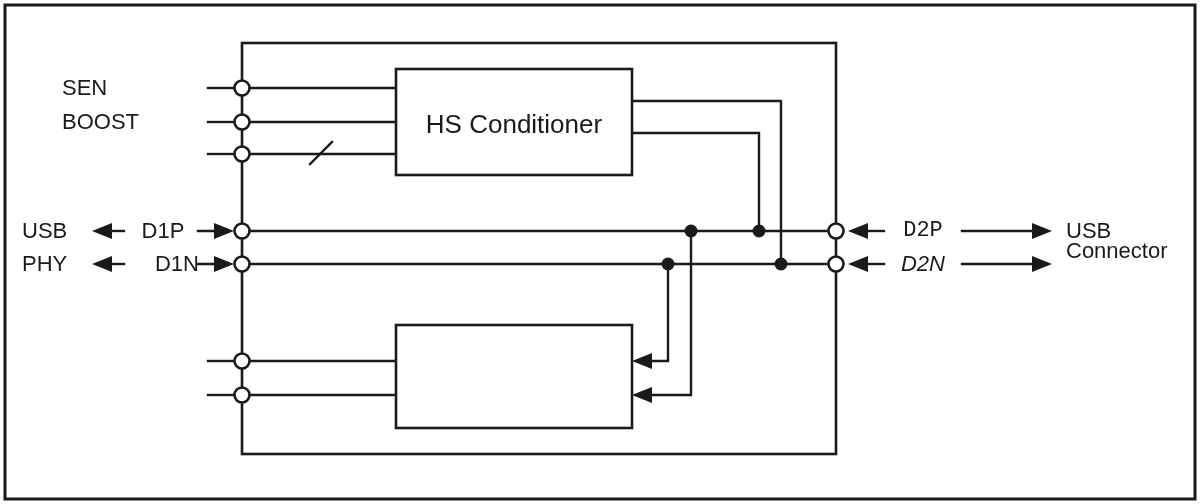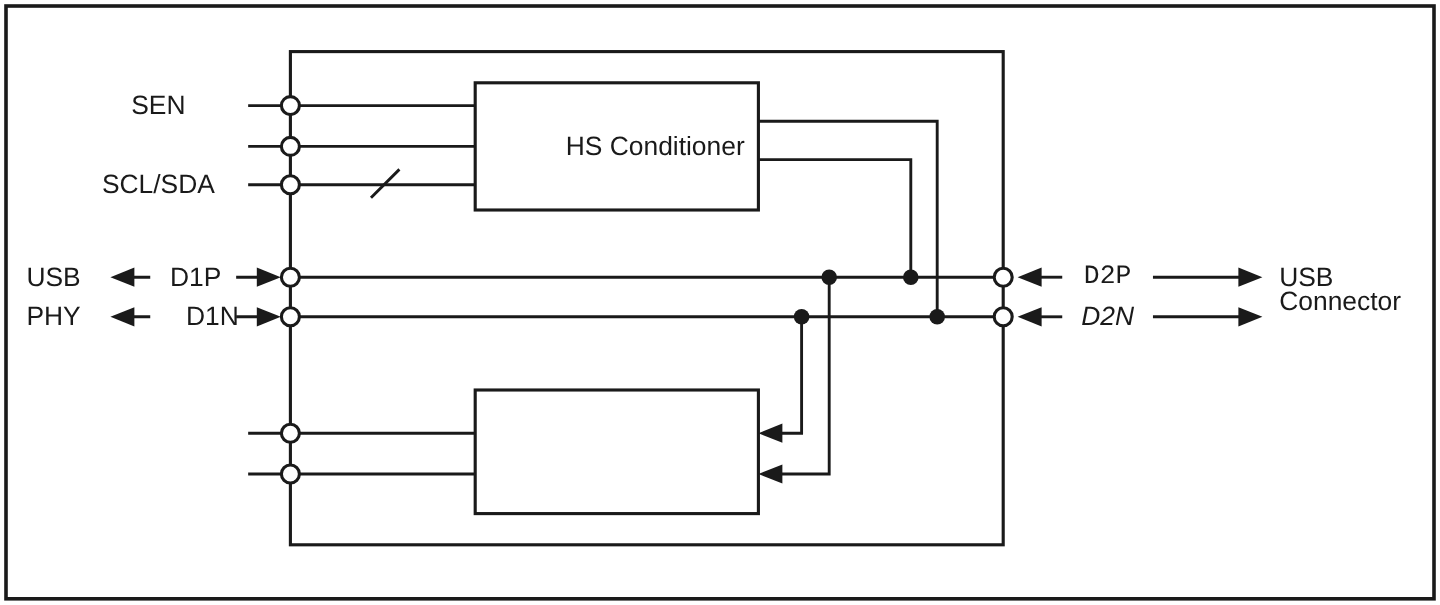--- a/index.html
+++ b/index.html
@@ -33,23 +33,23 @@
   .jdot { fill: #1a1a1a; stroke: none; }
   .arrowhead { fill: #1a1a1a; stroke: none; }
   .lbl {
     position: absolute;
     font-family: "Liberation Sans", sans-serif;
     font-size: 22px;
     color: #1a1a1a;
     white-space: nowrap;
     line-height: 1;
   }
-  .lbl.r { text-align: center; }
+  .lbl.r { text-align: left; }
   .lbl.c { text-align: center; }
-  .boxlbl { font-size: 22px; margin-left: 32px; }
+  .boxlbl { font-size: 26px; }
 </style>
 </head>
 <body>
 
 <div id="diagram-root">
 
   <svg id="diagram-svg" viewBox="0 0 1200 504">
 
     <rect class="frame" x="5" y="5" width="1190" height="494"></rect>
 
@@ -121,21 +121,21 @@
     <polygon class="arrowhead" points="1052,231 1032,223 1032,239"></polygon>
 
     <line class="wire" x1="884" y1="264" x2="862" y2="264"></line>
     <polygon class="arrowhead" points="848,264 868,256 868,272"></polygon>
 
     <line class="wire" x1="962" y1="264" x2="1040" y2="264"></line>
     <polygon class="arrowhead" points="1052,264 1032,256 1032,272"></polygon>
   </svg>
 
   <div class="lbl r" style="left:62px; top:77px; width:140px;">SEN</div>
-  <div class="lbl r" style="left:62px; top:143px; width:140px;">SCL/SDA</div>
+  <div class="lbl r" style="left:62px; top:111px; width:140px;">BOOST</div>
 
   <div class="lbl c" style="left:130px; top:220px; width:66px;">D1P</div>
   <div class="lbl c" style="left:144px; top:253px; width:66px;">D1N</div>
 
   <div class="lbl" style="left:22px; top:220px;">USB</div>
   <div class="lbl" style="left:22px; top:253px;">PHY</div>
 
   <div class="lbl c" style="left:888px; top:220px; width:70px;font-family:Liberation Mono, monospace;">D2P</div>
   <div class="lbl c" style="left:888px; top:253px; width:70px;font-style:italic;">D2N</div>
 

